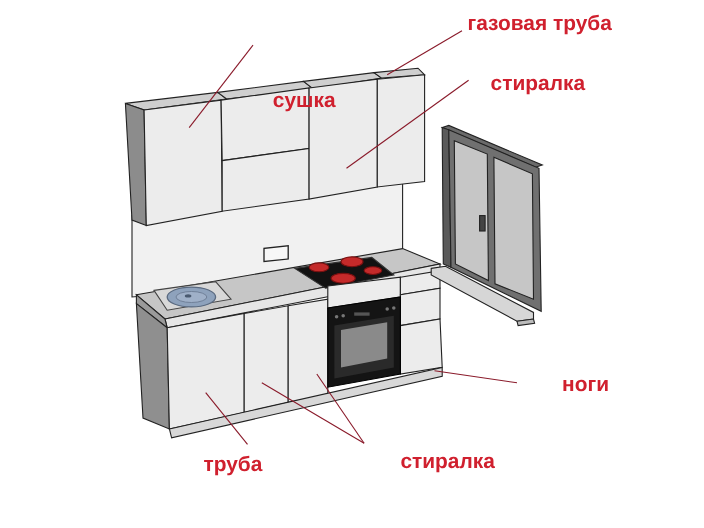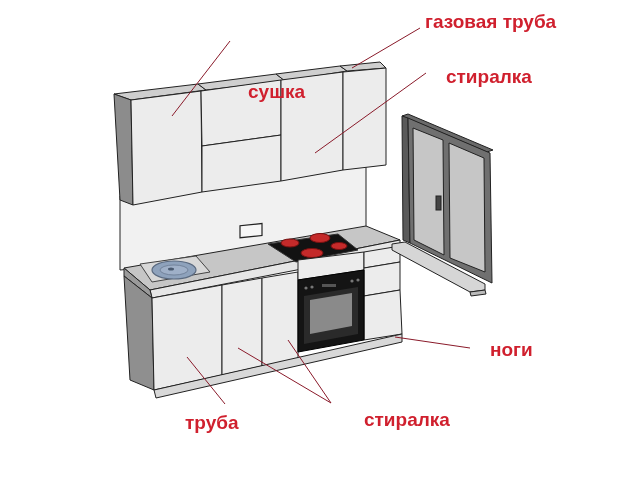--- a/index.html
+++ b/index.html
@@ -107,15 +107,15 @@
     <line x1="395" y1="337" x2="470" y2="348"></line>
     <line x1="187" y1="357" x2="225" y2="404"></line>
     <line x1="238" y1="348" x2="331" y2="403"></line>
     <line x1="288" y1="340" x2="331" y2="403"></line>
   </g>
 </svg>
 
 <div class="label" style="left:248px; top:40px;margin-top:42px;">сушка</div>
 <div class="label" style="left:425px; top:12px;">газовая труба</div>
 <div class="label" style="left:446px; top:67px;">стиралка</div>
-<div class="label" style="left:490px; top:340px;">ноги</div>
+<div class="label" style="left:511px; top:340px;">ноги</div>
 <div class="label" style="left:185px; top:413px;">труба</div>
 <div class="label" style="left:342px; top:410px;margin-left:22px;">стиралка</div>
 
 </body></html>

